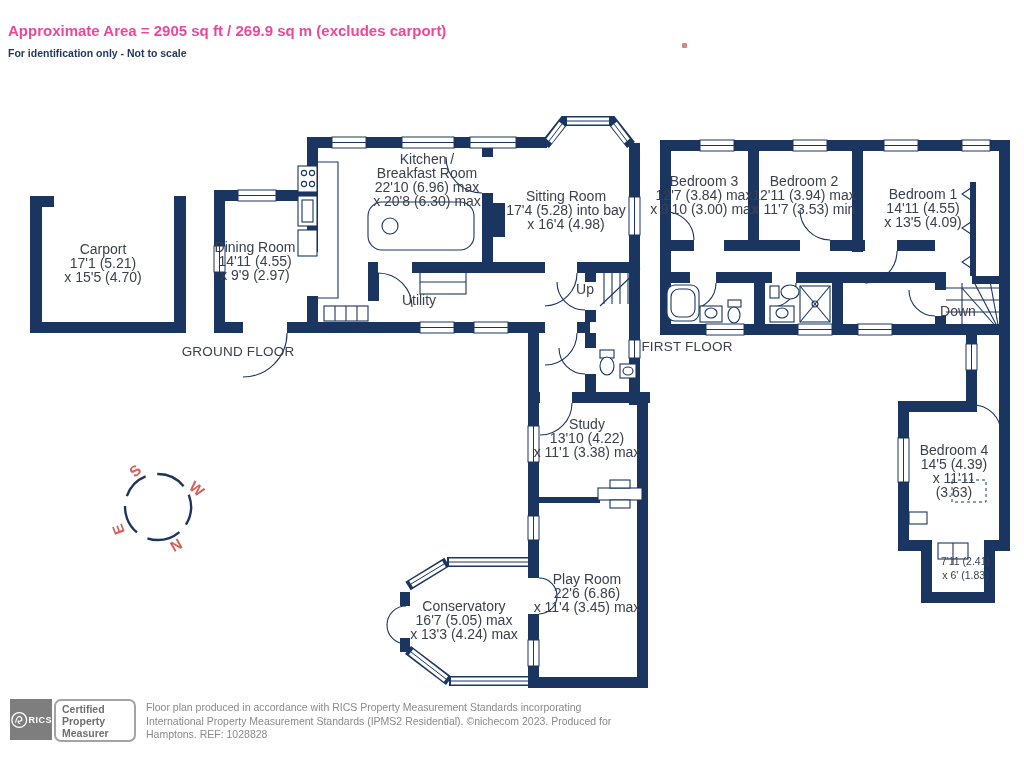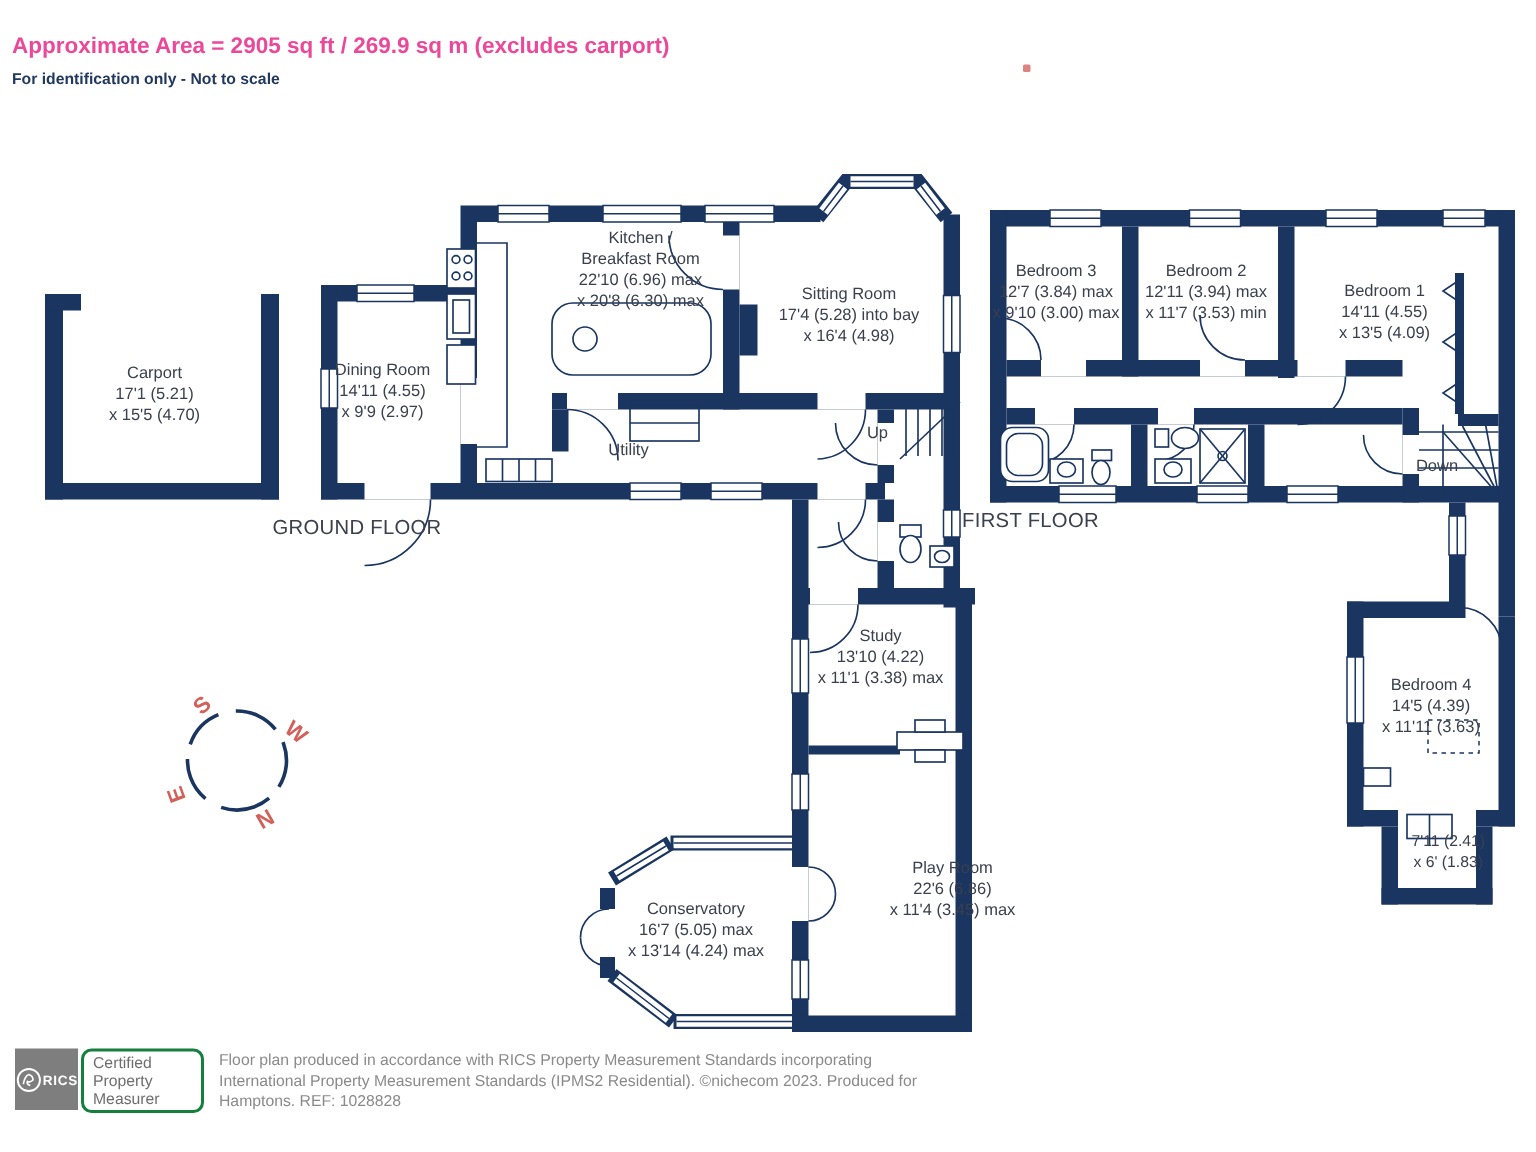--- a/index.html
+++ b/index.html
@@ -19,31 +19,31 @@
   .f{stroke:#1a3560;stroke-width:1.1;fill:#ffffff;}
   .fn{stroke:#1a3560;stroke-width:1.1;fill:none;}
   .fd{stroke:#1a3560;stroke-width:1;fill:none;stroke-dasharray:3,3;}
   .win rect{fill:#ffffff;stroke:#1a3560;stroke-width:1;}
   .win line{stroke:#1a3560;stroke-width:1;}
   .bayN{stroke:#1a3560;stroke-width:10;fill:none;}
   .bayW{stroke:#ffffff;stroke-width:7;fill:none;}
   .bayC{stroke:#1a3560;stroke-width:1;fill:none;}
   
   .lbl{position:absolute;transform:translate(-50%,-50%);text-align:center;white-space:pre-line;
-       font-size:11px;line-height:14px;color:#3a404d;z-index:2;}
+       font-size:14px;line-height:14px;color:#3a404d;z-index:2;}
   .floorlbl{font-size:13.5px;letter-spacing:.2px;white-space:nowrap;}
   .small{font-size:10.5px;padding-left:17px;}
   .compass-letter{position:absolute;z-index:2;font-size:15px;font-weight:bold;color:#d2605b;}
   
   .footer{position:absolute;left:10px;top:699px;z-index:3;display:flex;align-items:flex-start;}
   .badge-icon{width:42px;height:41px;background:#7e7e7e;display:flex;flex-direction:row;
               align-items:center;justify-content:center;}
   .badge-icon .org{color:#fff;font-size:9px;font-weight:bold;letter-spacing:.5px;margin-top:1px;}
-  .badge-box{width:72px;height:35px;border:2px solid #15803d;border-radius:7px;margin-left:2px;
-             padding:2px 0 2px 6px;font-size:10.5px;font-weight:normal;color:#6e6e6e;line-height:12px;
+  .badge-box{width:72px;height:35px;border:2px solid #a3a3a3;border-radius:7px;margin-left:2px;
+             padding:2px 0 2px 6px;font-size:10.5px;font-weight:bold;color:#6e6e6e;line-height:12px;
              white-space:pre-line;}
   .foot-text{margin-left:10px;font-size:10.5px;color:#8a8a8a;line-height:13.5px;white-space:pre-line;padding-top:2px;}
 </style>
 </head>
 <body>
 
 <div class="page">
 
   <div class="hdr">
     <div class="area">Approximate Area = 2905 sq ft / 269.9 sq m (excludes carport)</div>
@@ -357,26 +357,26 @@
 Breakfast Room
 22'10 (6.96) max
 x 20'8 (6.30) max</div>
   <div class="lbl" style="left:566px;top:210px;">Sitting Room
 17'4 (5.28) into bay
 x 16'4 (4.98)</div>
   <div class="lbl" style="left:419px;top:300px;">Utility</div>
   <div class="lbl" style="left:587px;top:438px;">Study
 13'10 (4.22)
 x 11'1 (3.38) max</div>
-  <div class="lbl" style="left:587px;top:593px;margin-left:48px;">Play Room
+  <div class="lbl" style="left:587px;top:593px;">Play Room
 22'6 (6.86)
 x 11'4 (3.45) max</div>
   <div class="lbl" style="left:464px;top:620px;">Conservatory
 16'7 (5.05) max
-x 13'14 (4.24) max</div>
+x 13'3 (4.24) max</div>
   <div class="lbl" style="left:923px;top:208px;">Bedroom 1
 14'11 (4.55)
 x 13'5 (4.09)</div>
   <div class="lbl" style="left:804px;top:195px;">Bedroom 2
 12'11 (3.94) max
 x 11'7 (3.53) min</div>
   <div class="lbl" style="left:704px;top:195px;">Bedroom 3
 12'7 (3.84) max
 x 9'10 (3.00) max</div>
   <div class="lbl" style="left:954px;top:471px;">Bedroom 4

